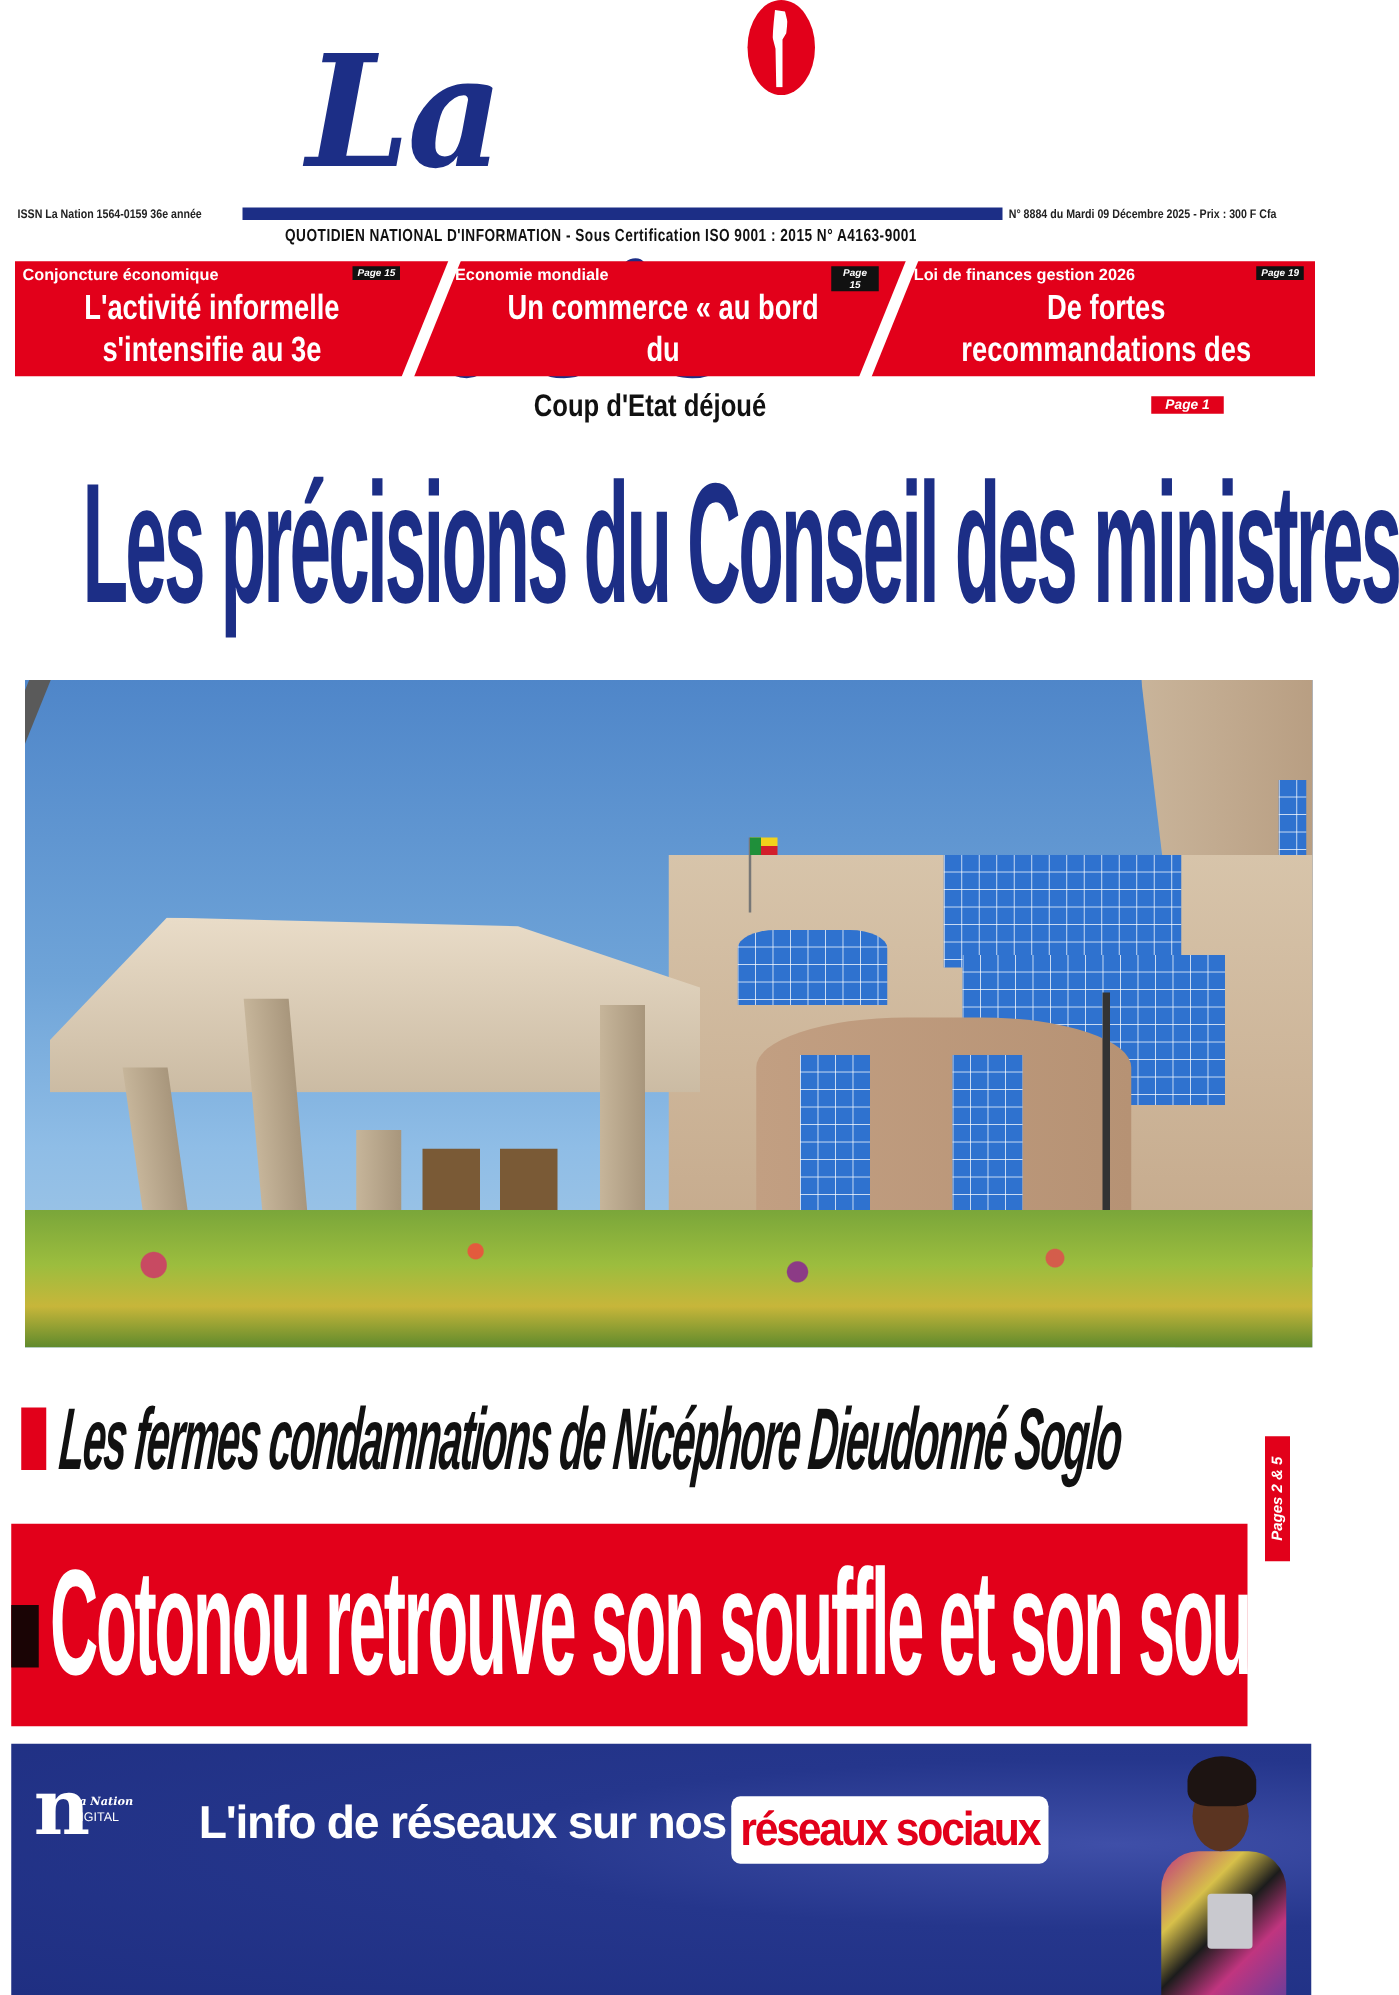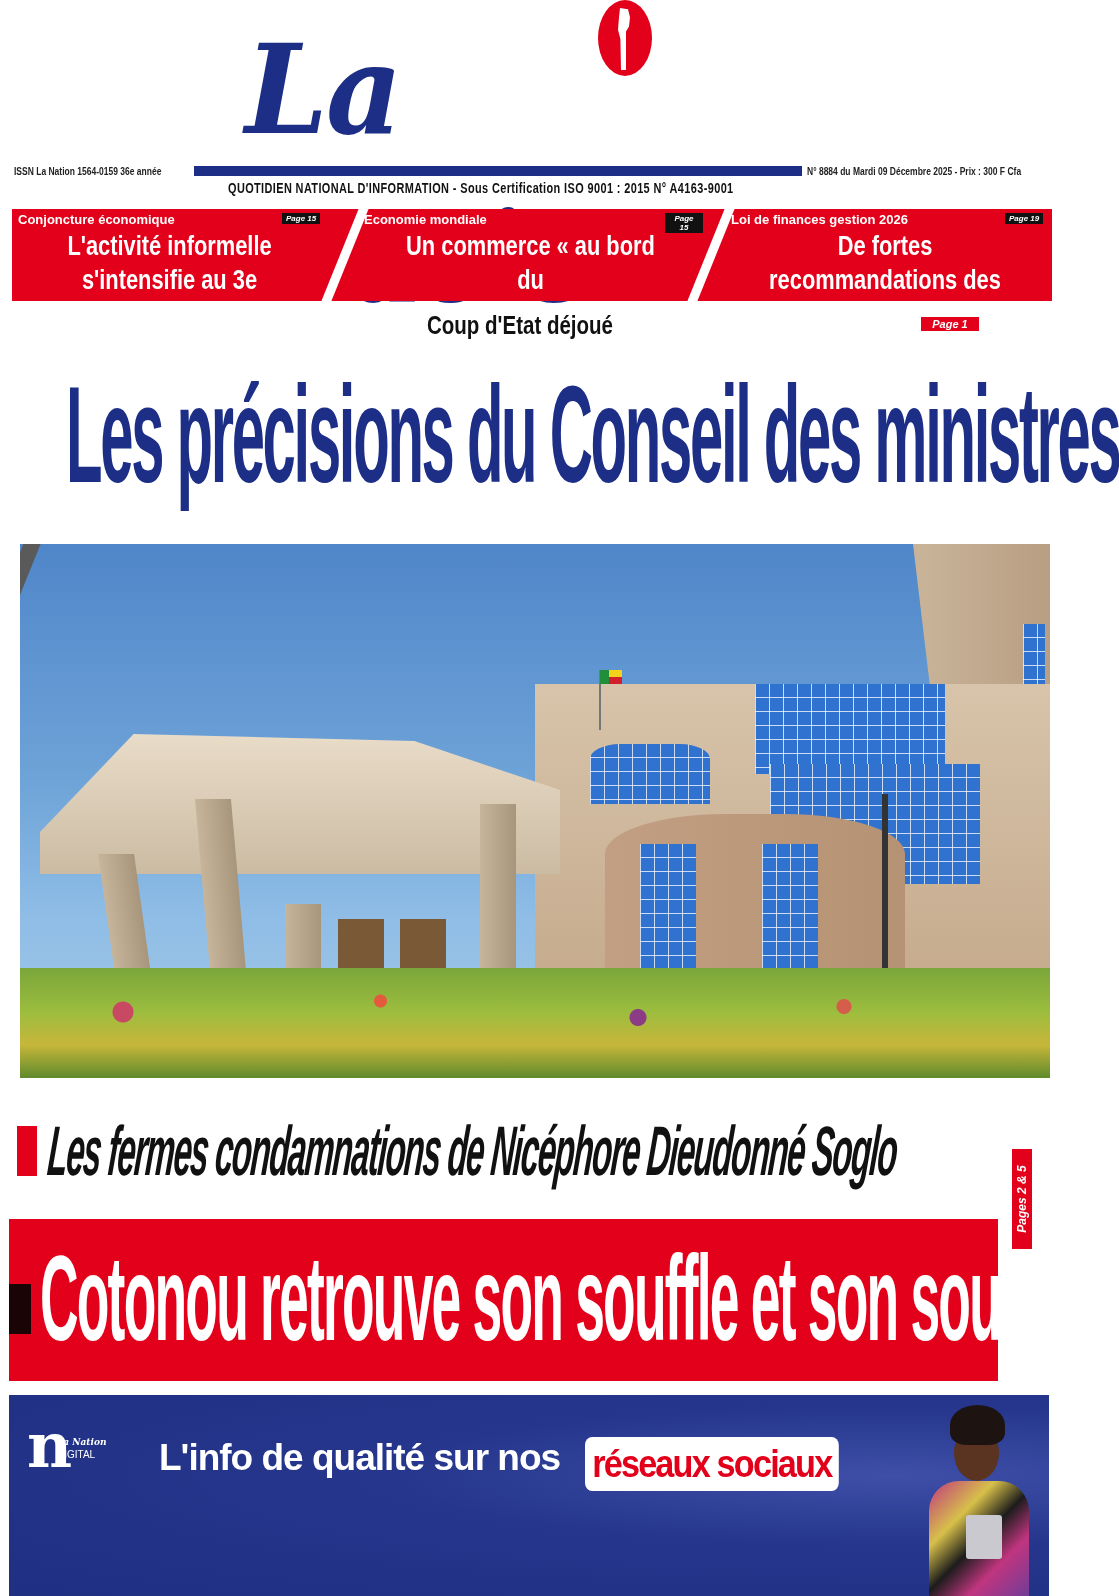--- a/index.html
+++ b/index.html
@@ -286,21 +286,21 @@
 </div>
 
 <div class="abs red-banner"></div>
 <div class="abs bullet-dark"></div>
 <div class="abs banner-headline">Cotonou retrouve son souffle et son sourire</div>
 
 <div class="abs ad">
   <div class="ad-logo-n">n</div>
   <div class="ad-logo-small">La Nation</div>
   <div class="ad-logo-digital">DIGITAL</div>
-  <div class="ad-line1">L'info de qualité sur nos</div>
+  <div class="ad-line1">L'info de réseaux sur nos</div>
   <div class="ad-pill">réseaux sociaux</div>
   <div class="ad-person">
     <div class="person-body"></div>
     <div class="person-head"></div>
     <div class="person-hair"></div>
     <div class="tablet"></div>
   </div>
 </div>
 
 </body></html>

